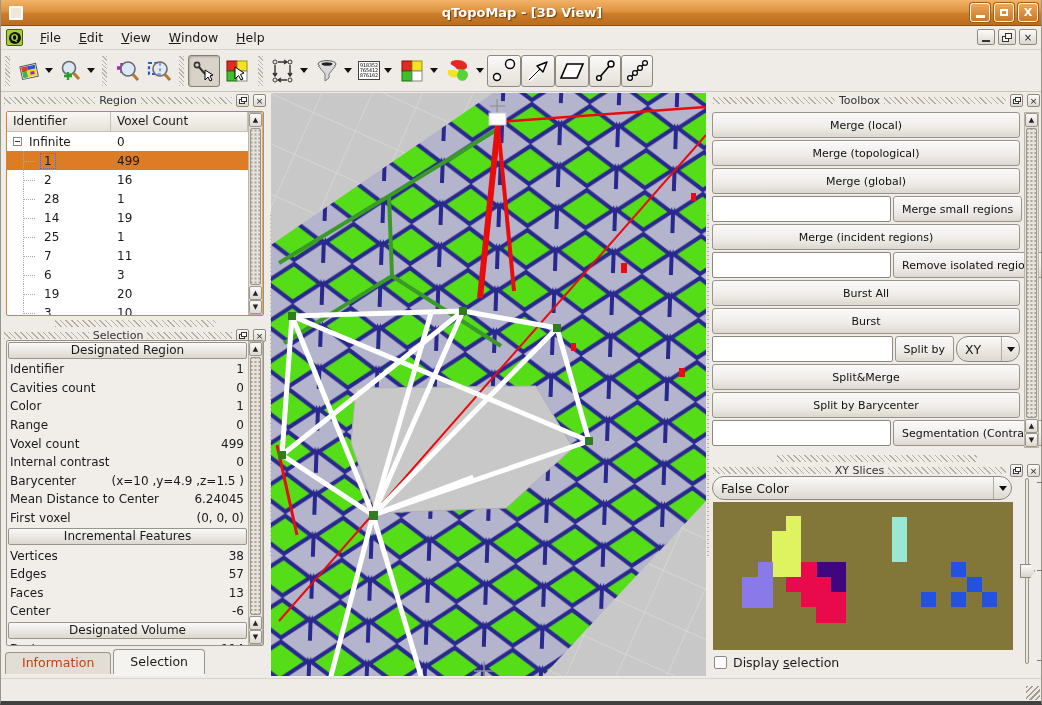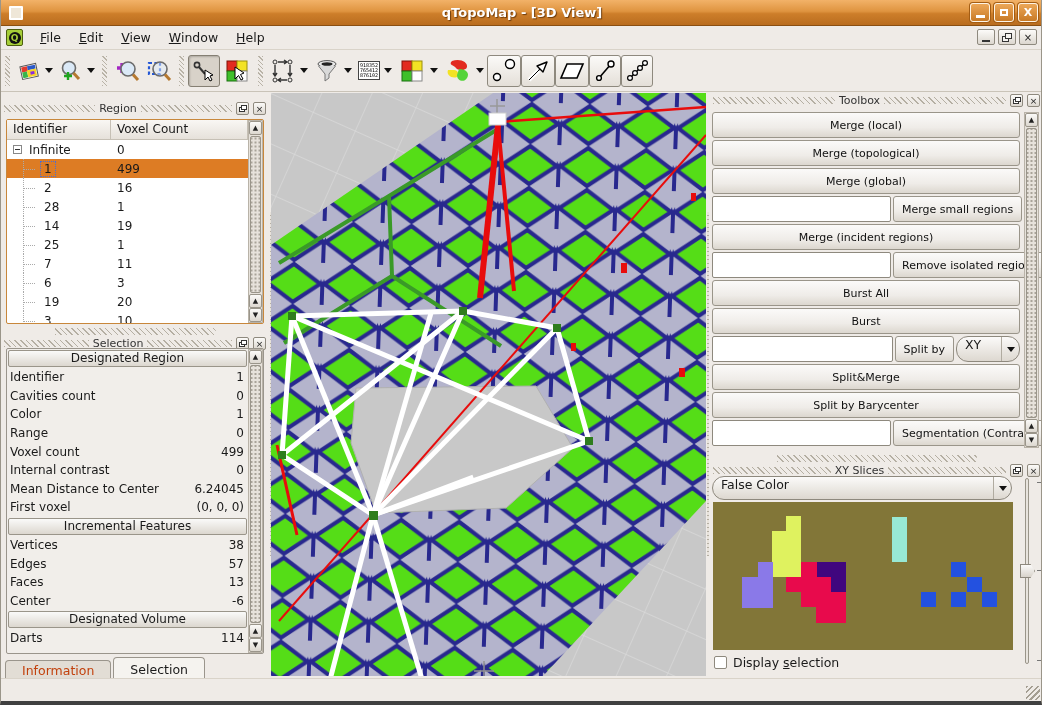--- a/index.html
+++ b/index.html
@@ -62,21 +62,21 @@
   .dt-btn .rest i.b { left:0; top:2px; } .dt-btn .rest i.f { left:2px; top:0; }
 
   
   .sb { background:#e7e2db; border:1px solid #b9b3a8; display:flex; flex-direction:column; width:15px; }
   .sb-btn { height:14px; background:linear-gradient(#fbfaf8,#ddd8d0); border:1px solid #9a958a; border-radius:2px;
             display:flex; align-items:center; justify-content:center; font-size:7px; color:#222; flex:none; }
   .sb-thumb { flex:1; margin:1px 1px; background:linear-gradient(90deg,#fbfaf8,#ddd8d0); border:1px solid #9a958a; border-radius:2px;
               background-image:radial-gradient(#a9a399 35%, transparent 36%); background-size:4px 4px; background-position:center; background-repeat:repeat; }
 
   
-  .left-dock { position:absolute; left:0; top:8px; width:268px; height:586px; background:#efebe7; }
+  .left-dock { position:absolute; left:0; top:0; width:268px; height:586px; background:#efebe7; }
   .region-panel { position:absolute; left:0; top:0; width:268px; height:228px; }
   .rtable { position:absolute; left:5px; top:19px; width:258px; height:205px; background:#fff;
             border:1px solid #c8873b; border-radius:2px; overflow:hidden; display:flex; }
   .rcols { flex:1; overflow:hidden; }
   .rhead { display:flex; height:20px; }
   .rhead div { background:linear-gradient(#f9f7f4,#e6e1da); border-right:1px solid #c6c0b5; border-bottom:1px solid #c6c0b5;
                padding:2px 6px; font-size:12px; }
   .rhead .c1 { width:104px; } .rhead .c2 { flex:1; }
   .trow { display:flex; height:19px; align-items:center; font-size:12px; }
   .trow .c1 { width:104px; position:relative; height:100%; display:flex; align-items:center; }
@@ -110,21 +110,21 @@
 
   
   .right-dock { position:absolute; left:709px; top:0; width:333px; height:586px; background:#efebe7; }
   .toolbox-panel { position:absolute; left:0; top:0; width:333px; height:363px; }
   .tbx-rows { position:absolute; left:2px; top:20px; width:308px; }
   .tbx-row { display:flex; height:26px; margin-bottom:2px; }
   .btn { flex:1; background:linear-gradient(#fbfaf9 0%,#efecE8 60%,#dcd7cf 100%); border:1px solid #9a958a; border-radius:3px;
          font-size:11px; display:flex; align-items:center; justify-content:center; color:#111; }
   .btn.fit { flex:none; padding:0 8px; }
   .tinput { flex:1; background:#fff; border:1px solid #8e897e; border-radius:2px; margin-right:2px; }
-  .combo { display:flex; align-items:flex-start; border:1px solid #8e897e; border-radius:12px; background:linear-gradient(#fbfaf9,#ddd8d0); }
+  .combo { display:flex; align-items:center; border:1px solid #8e897e; border-radius:12px; background:linear-gradient(#fbfaf9,#ddd8d0); }
   .combo .val { padding:0 8px; font-size:12.5px; flex:1; }
   .combo .arrow { width:18px; align-self:stretch; display:flex; align-items:center; justify-content:center; border-left:1px solid #b0aba0; }
   .tbx-sb { position:absolute; right:4px; top:20px; width:15px; height:336px; }
   .tbx-sb .sb { height:100%; }
 
   
   .slices-panel { position:absolute; left:0; top:363px; width:333px; height:223px; }
   .slice-combo { position:absolute; left:2px; top:21px; width:300px; height:24px; }
   .slice-img { position:absolute; left:3px; top:47px; width:300px; height:148px; }
   .slice-check { position:absolute; left:4px; top:200px; display:flex; align-items:center; gap:6px; font-size:12.5px; }
@@ -479,20 +479,24 @@
                 <span>Range</span>
                 <span>0</span>
               </div>
             <div class="prow">
                 <span>Voxel count</span>
                 <span>499</span>
               </div>
             <div class="prow">
                 <span>Internal contrast</span>
                 <span>0</span>
+              </div>
+            <div class="prow">
+                <span>Barycenter</span>
+                <span>(x=10 ,y=4.9 ,z=1.5 )</span>
               </div>
             <div class="prow">
                 <span>Mean Distance to Center</span>
                 <span>6.24045</span>
               </div>
             <div class="prow">
                 <span>First voxel</span>
                 <span>(0, 0, 0)</span>
               </div>
             <div class="sec-head">Incremental Features</div>

